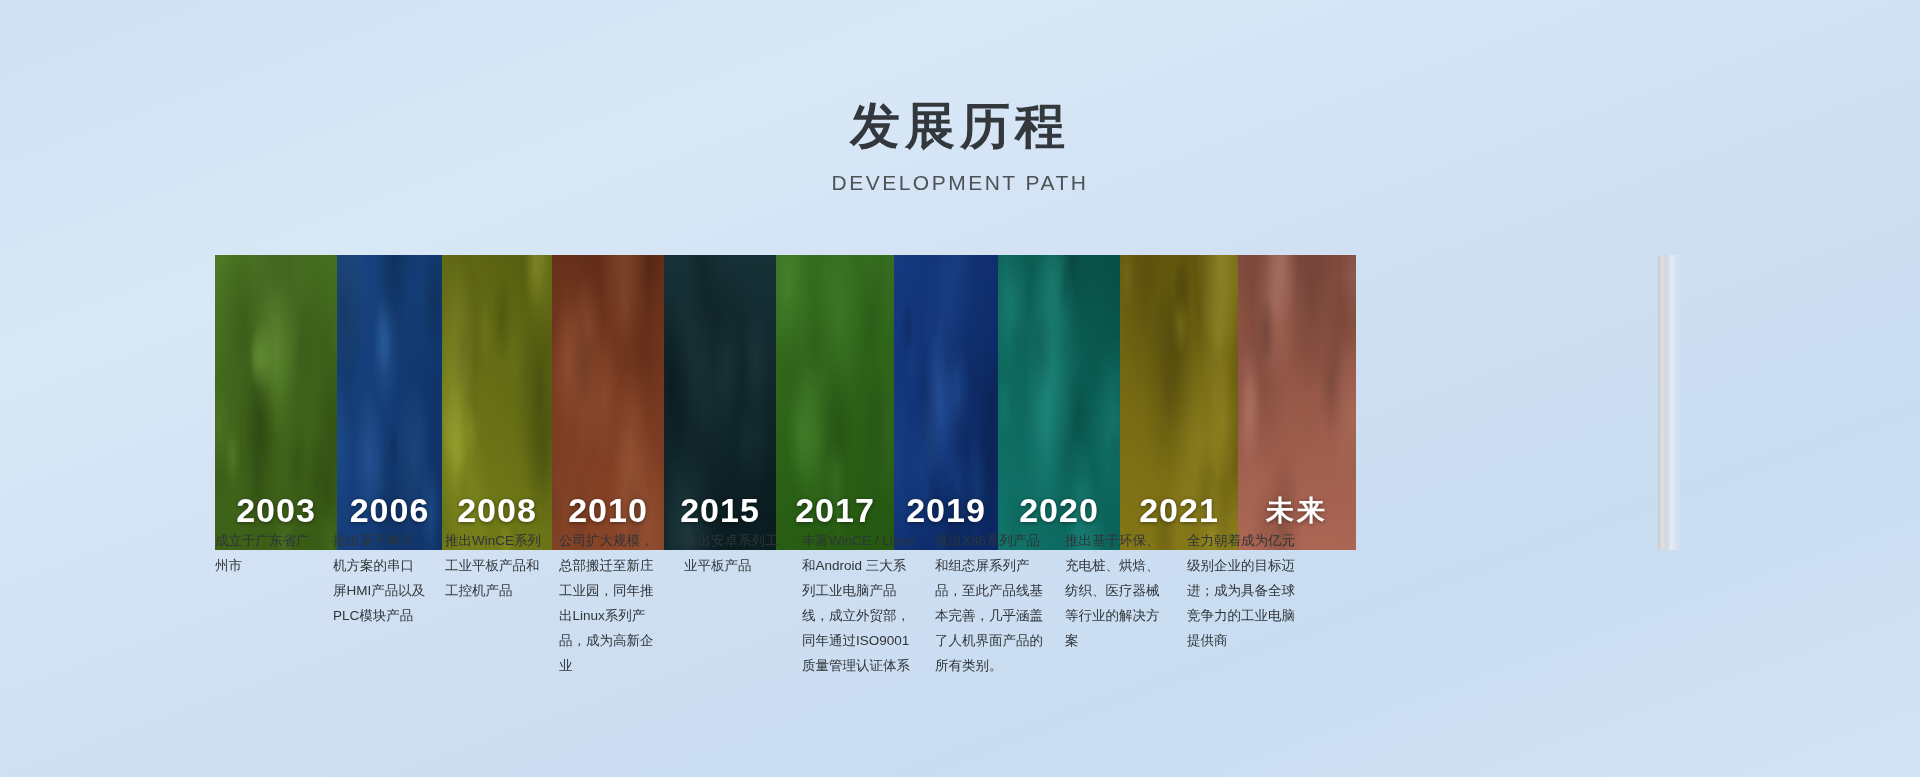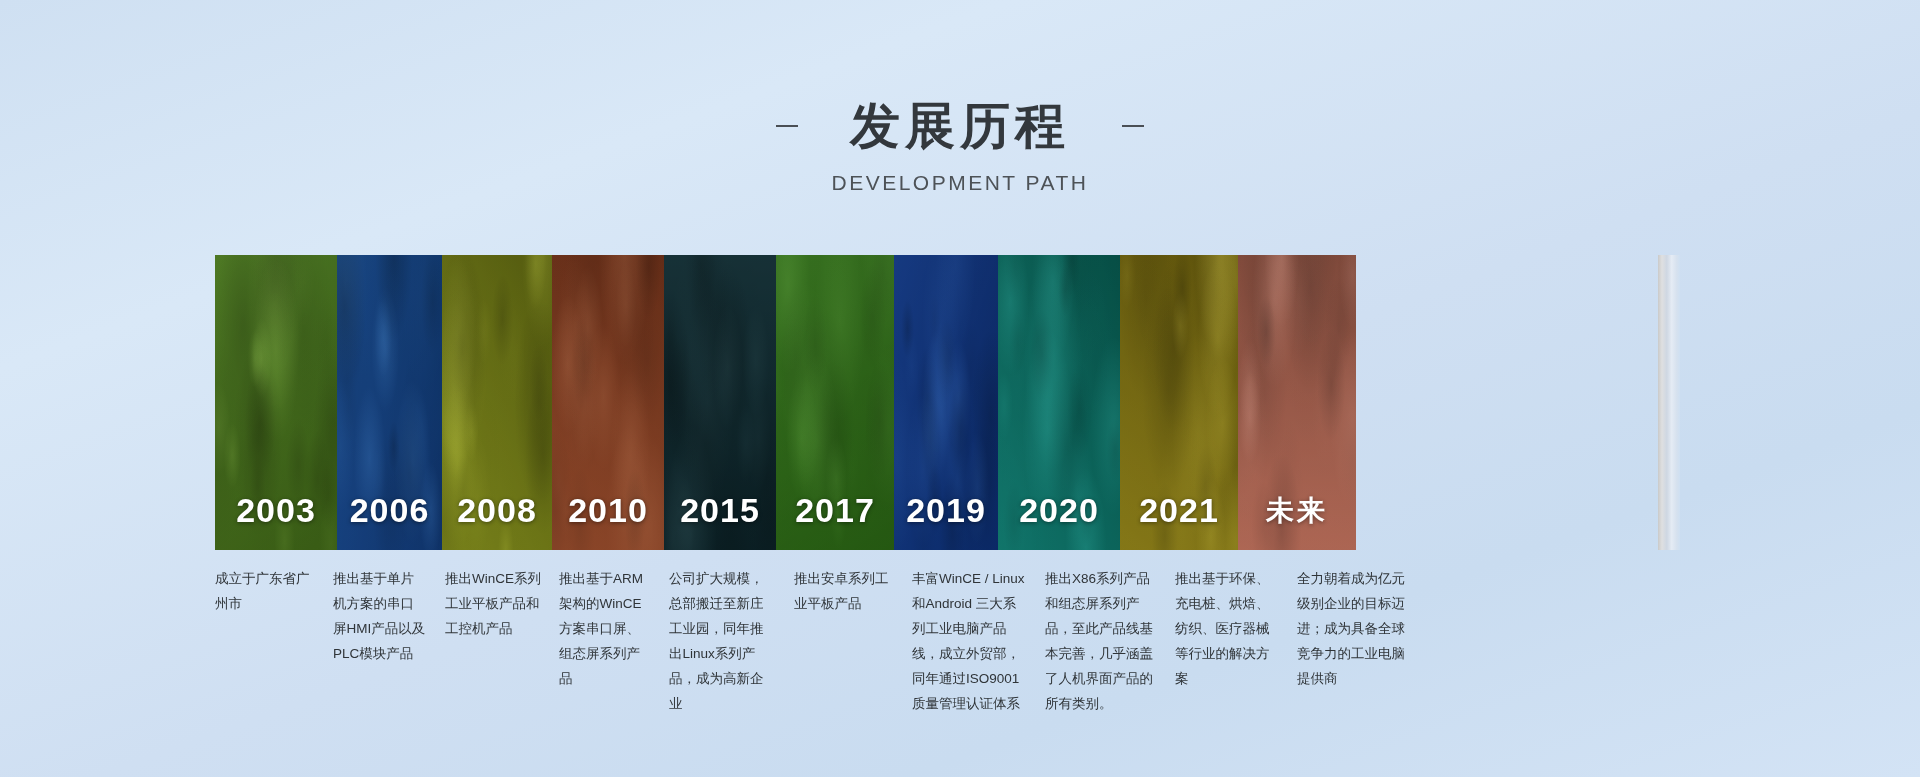--- a/index.html
+++ b/index.html
@@ -4,21 +4,21 @@
 <style>
   html,body{margin:0;padding:0;}
   body{
     width:1920px;height:777px;overflow:hidden;
     font-family:"Liberation Sans","DejaVu Sans",sans-serif;
     background:linear-gradient(160deg,#cfe0f2 0%,#d9e8f7 25%,#cfdff2 55%,#c9dcf0 75%,#d3e3f5 100%);
     position:relative;
   }
   
   .header{position:absolute;left:0;top:0;width:1920px;text-align:center;}
-  .title-row{display:flex;align-items:center;justify-content:center;gap:52px;margin-top:95px;height:62px;}
+  .title-row{display:flex;align-items:center;justify-content:center;gap:52px;margin-top:95px;height:62px;flex-direction:column;}
   .dash{width:22px;height:2px;background:#4a4f55;display:block;}
   .title{
     font-size:50px;font-weight:bold;color:#33383d;letter-spacing:5px;
     line-height:62px;white-space:nowrap;
   }
   .subtitle{
     margin-top:14px;font-size:21px;color:#4d5257;letter-spacing:2.5px;
     font-weight:400;
   }
   
@@ -28,21 +28,21 @@
   .panel .photo .base{position:absolute;inset:0;background-size:cover;background-position:center;}
   .panel .tint{position:absolute;inset:0;mix-blend-mode:multiply;opacity:.78;}
   .panel .tint2{position:absolute;inset:0;opacity:.42;}
   .year{
     position:absolute;left:0;right:0;bottom:20px;text-align:center;
     color:#ffffff;font-size:34px;font-weight:bold;letter-spacing:1px;
     text-shadow:0 1px 4px rgba(0,0,0,.45);
   }
   .year.cn{font-size:28px;letter-spacing:3px;}
   
-  .descs{position:absolute;left:215px;top:566px;width:1470px;display:flex;}
+  .descs{position:absolute;left:215px;top:528px;width:1470px;display:flex;}
   .desc{
     font-size:13.5px;color:#2f3438;line-height:25px;
     padding-right:18px;box-sizing:border-box;
   }
   .desc p{margin:0;}
   .edge-strip{position:absolute;left:1658px;top:255px;width:22px;height:295px;
     background:linear-gradient(90deg,#c9c6c2 0%,#e2e0de 18%,#cfd6e0 40%,#e9eef5 62%,#d8e2ee 85%,#cfe0f2 100%);
     opacity:.85;}
 </style>
 </head>
@@ -143,23 +143,20 @@
 <div class="descs" id="descs">
     <div class="desc" style="width: 118px;">
       <p>成立于广东省广州市</p>
     </div>
     <div class="desc" style="width: 112px;">
       <p>推出基于单片机方案的串口屏HMI产品以及PLC模块产品</p>
     </div>
     <div class="desc" style="width: 114px;">
       <p>推出WinCE系列工业平板产品和工控机产品</p>
     </div>
-    <div class="desc" style="width: 110px;">
-      <p>推出基于ARM架构的WinCE方案串口屏、组态屏系列产品</p>
-    </div>
     <div class="desc" style="width: 125px;">
       <p>公司扩大规模，总部搬迁至新庄工业园，同年推出Linux系列产品，成为高新企业</p>
     </div>
     <div class="desc" style="width: 118px;">
       <p>推出安卓系列工业平板产品</p>
     </div>
     <div class="desc" style="width: 133px;">
       <p>丰富WinCE / Linux和Android  三大系列工业电脑产品线，成立外贸部，    同年通过ISO9001  质量管理认证体系</p>
     </div>
     <div class="desc" style="width: 130px;">

